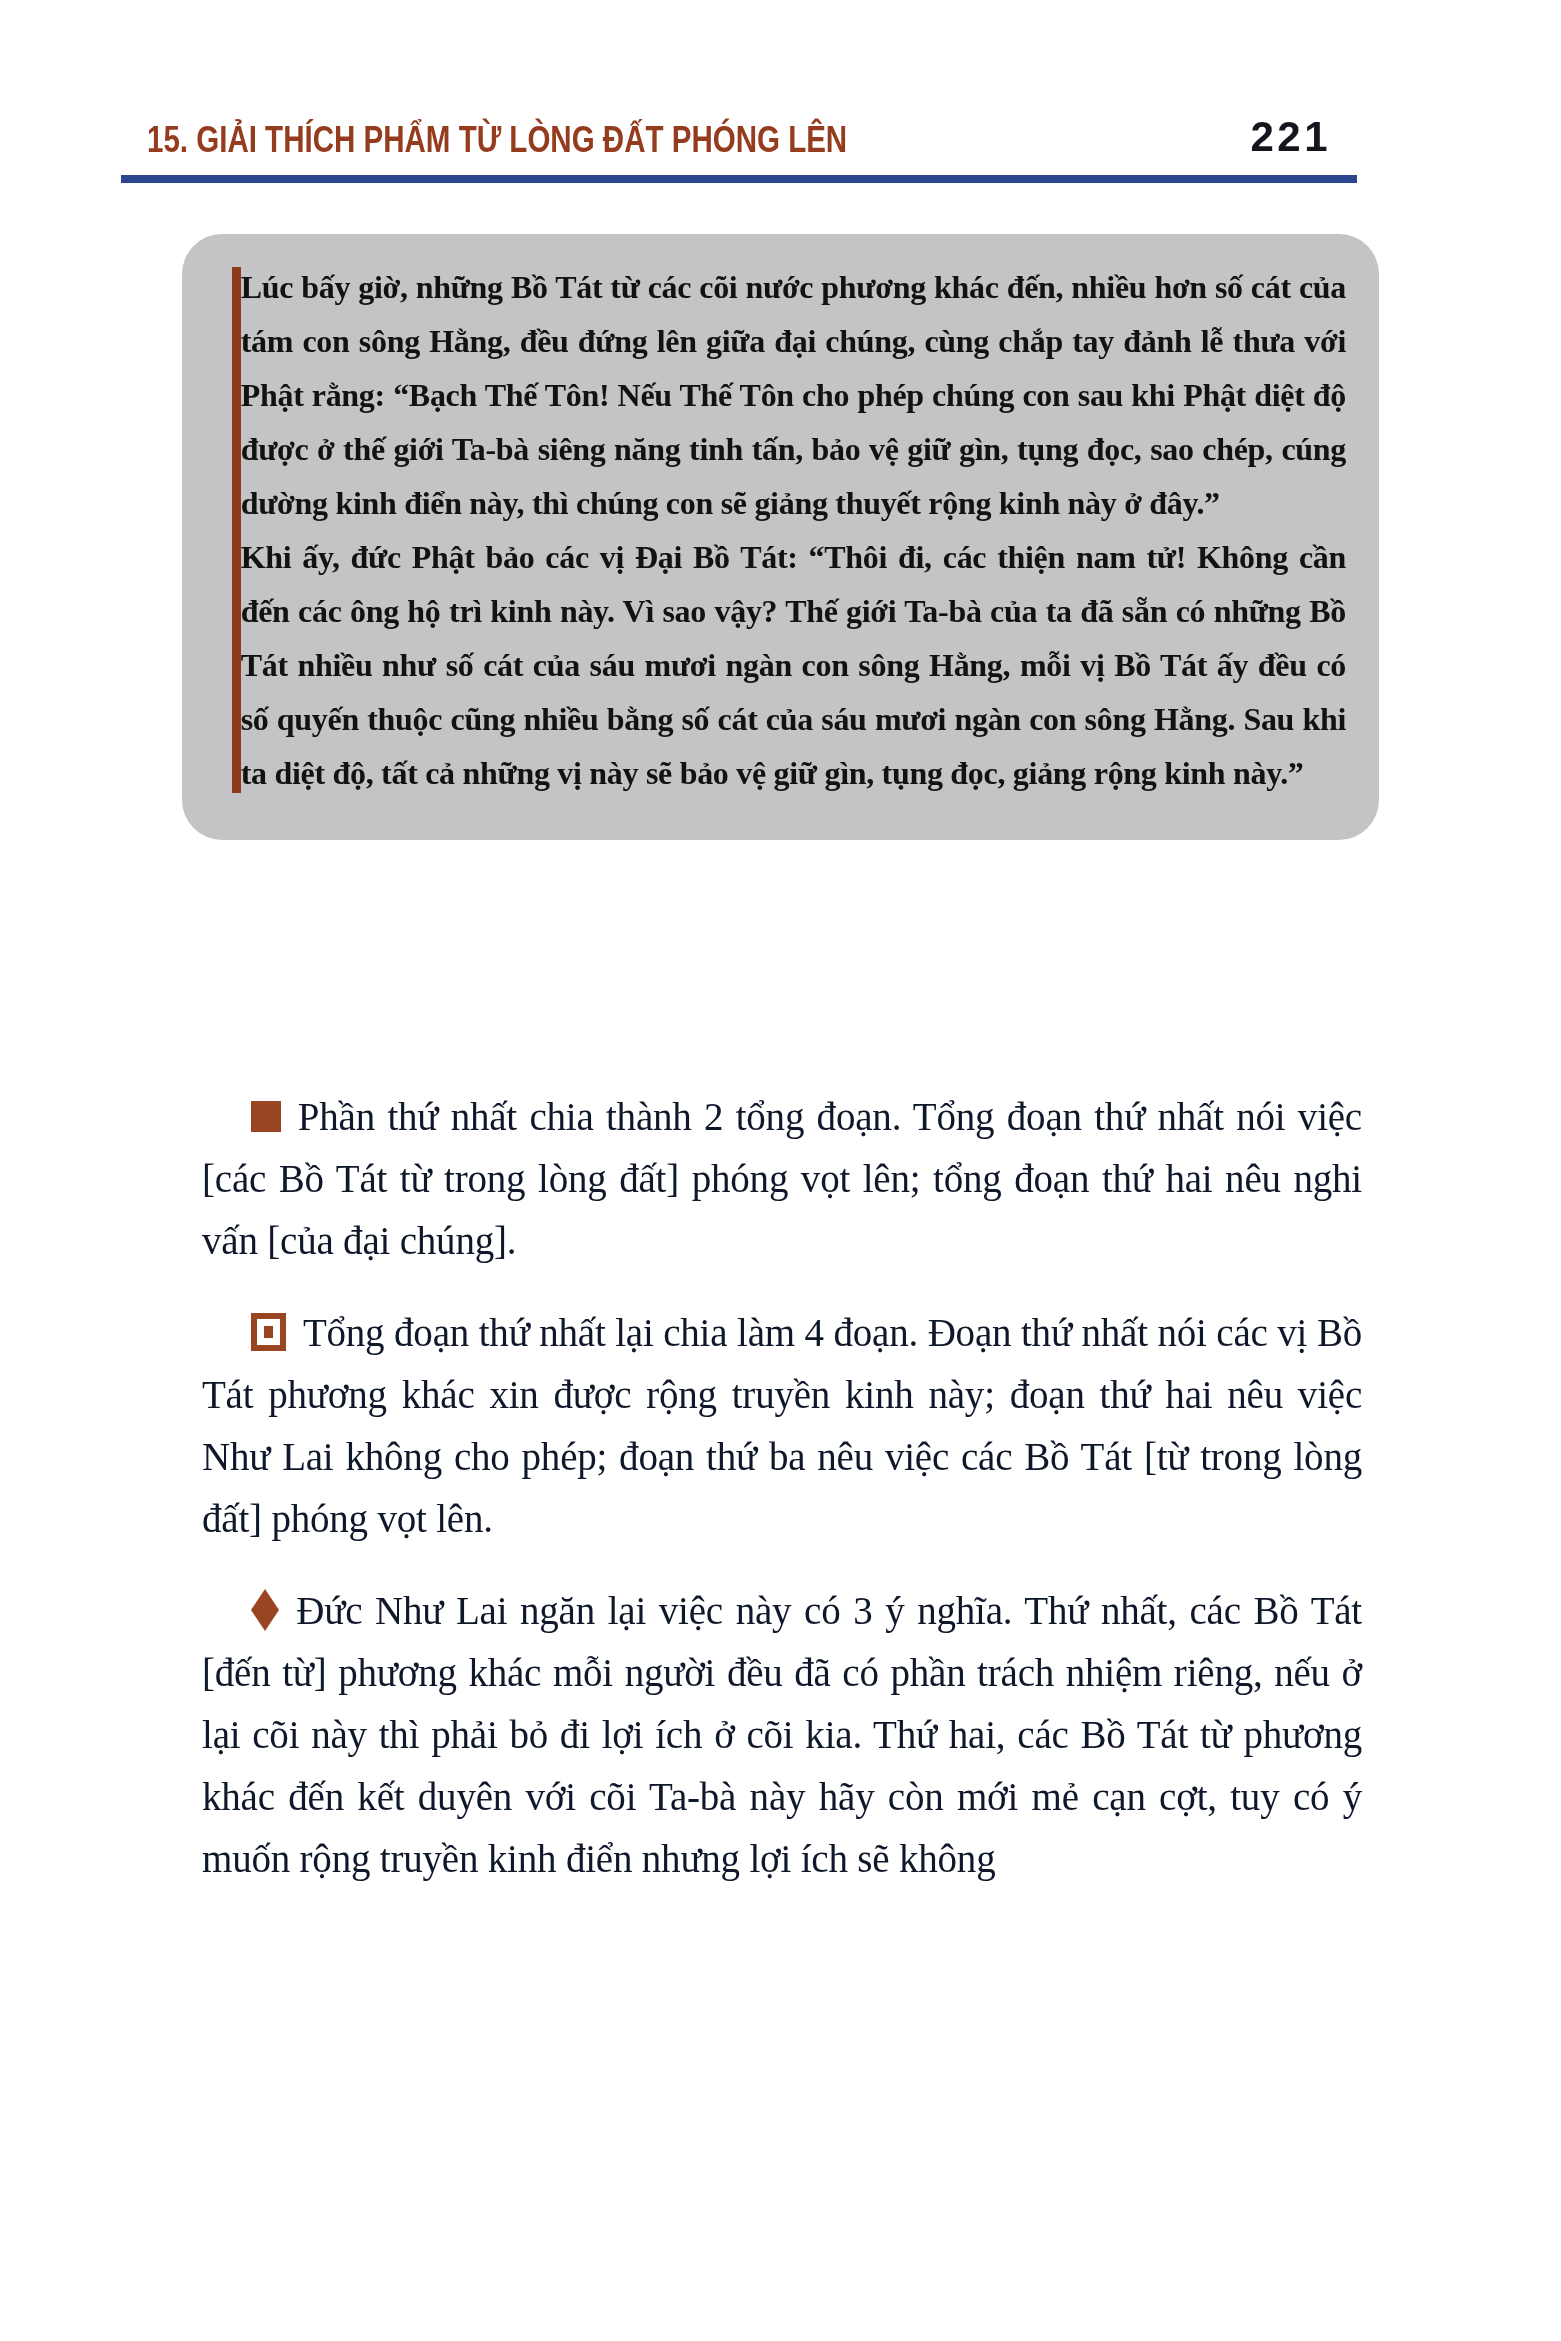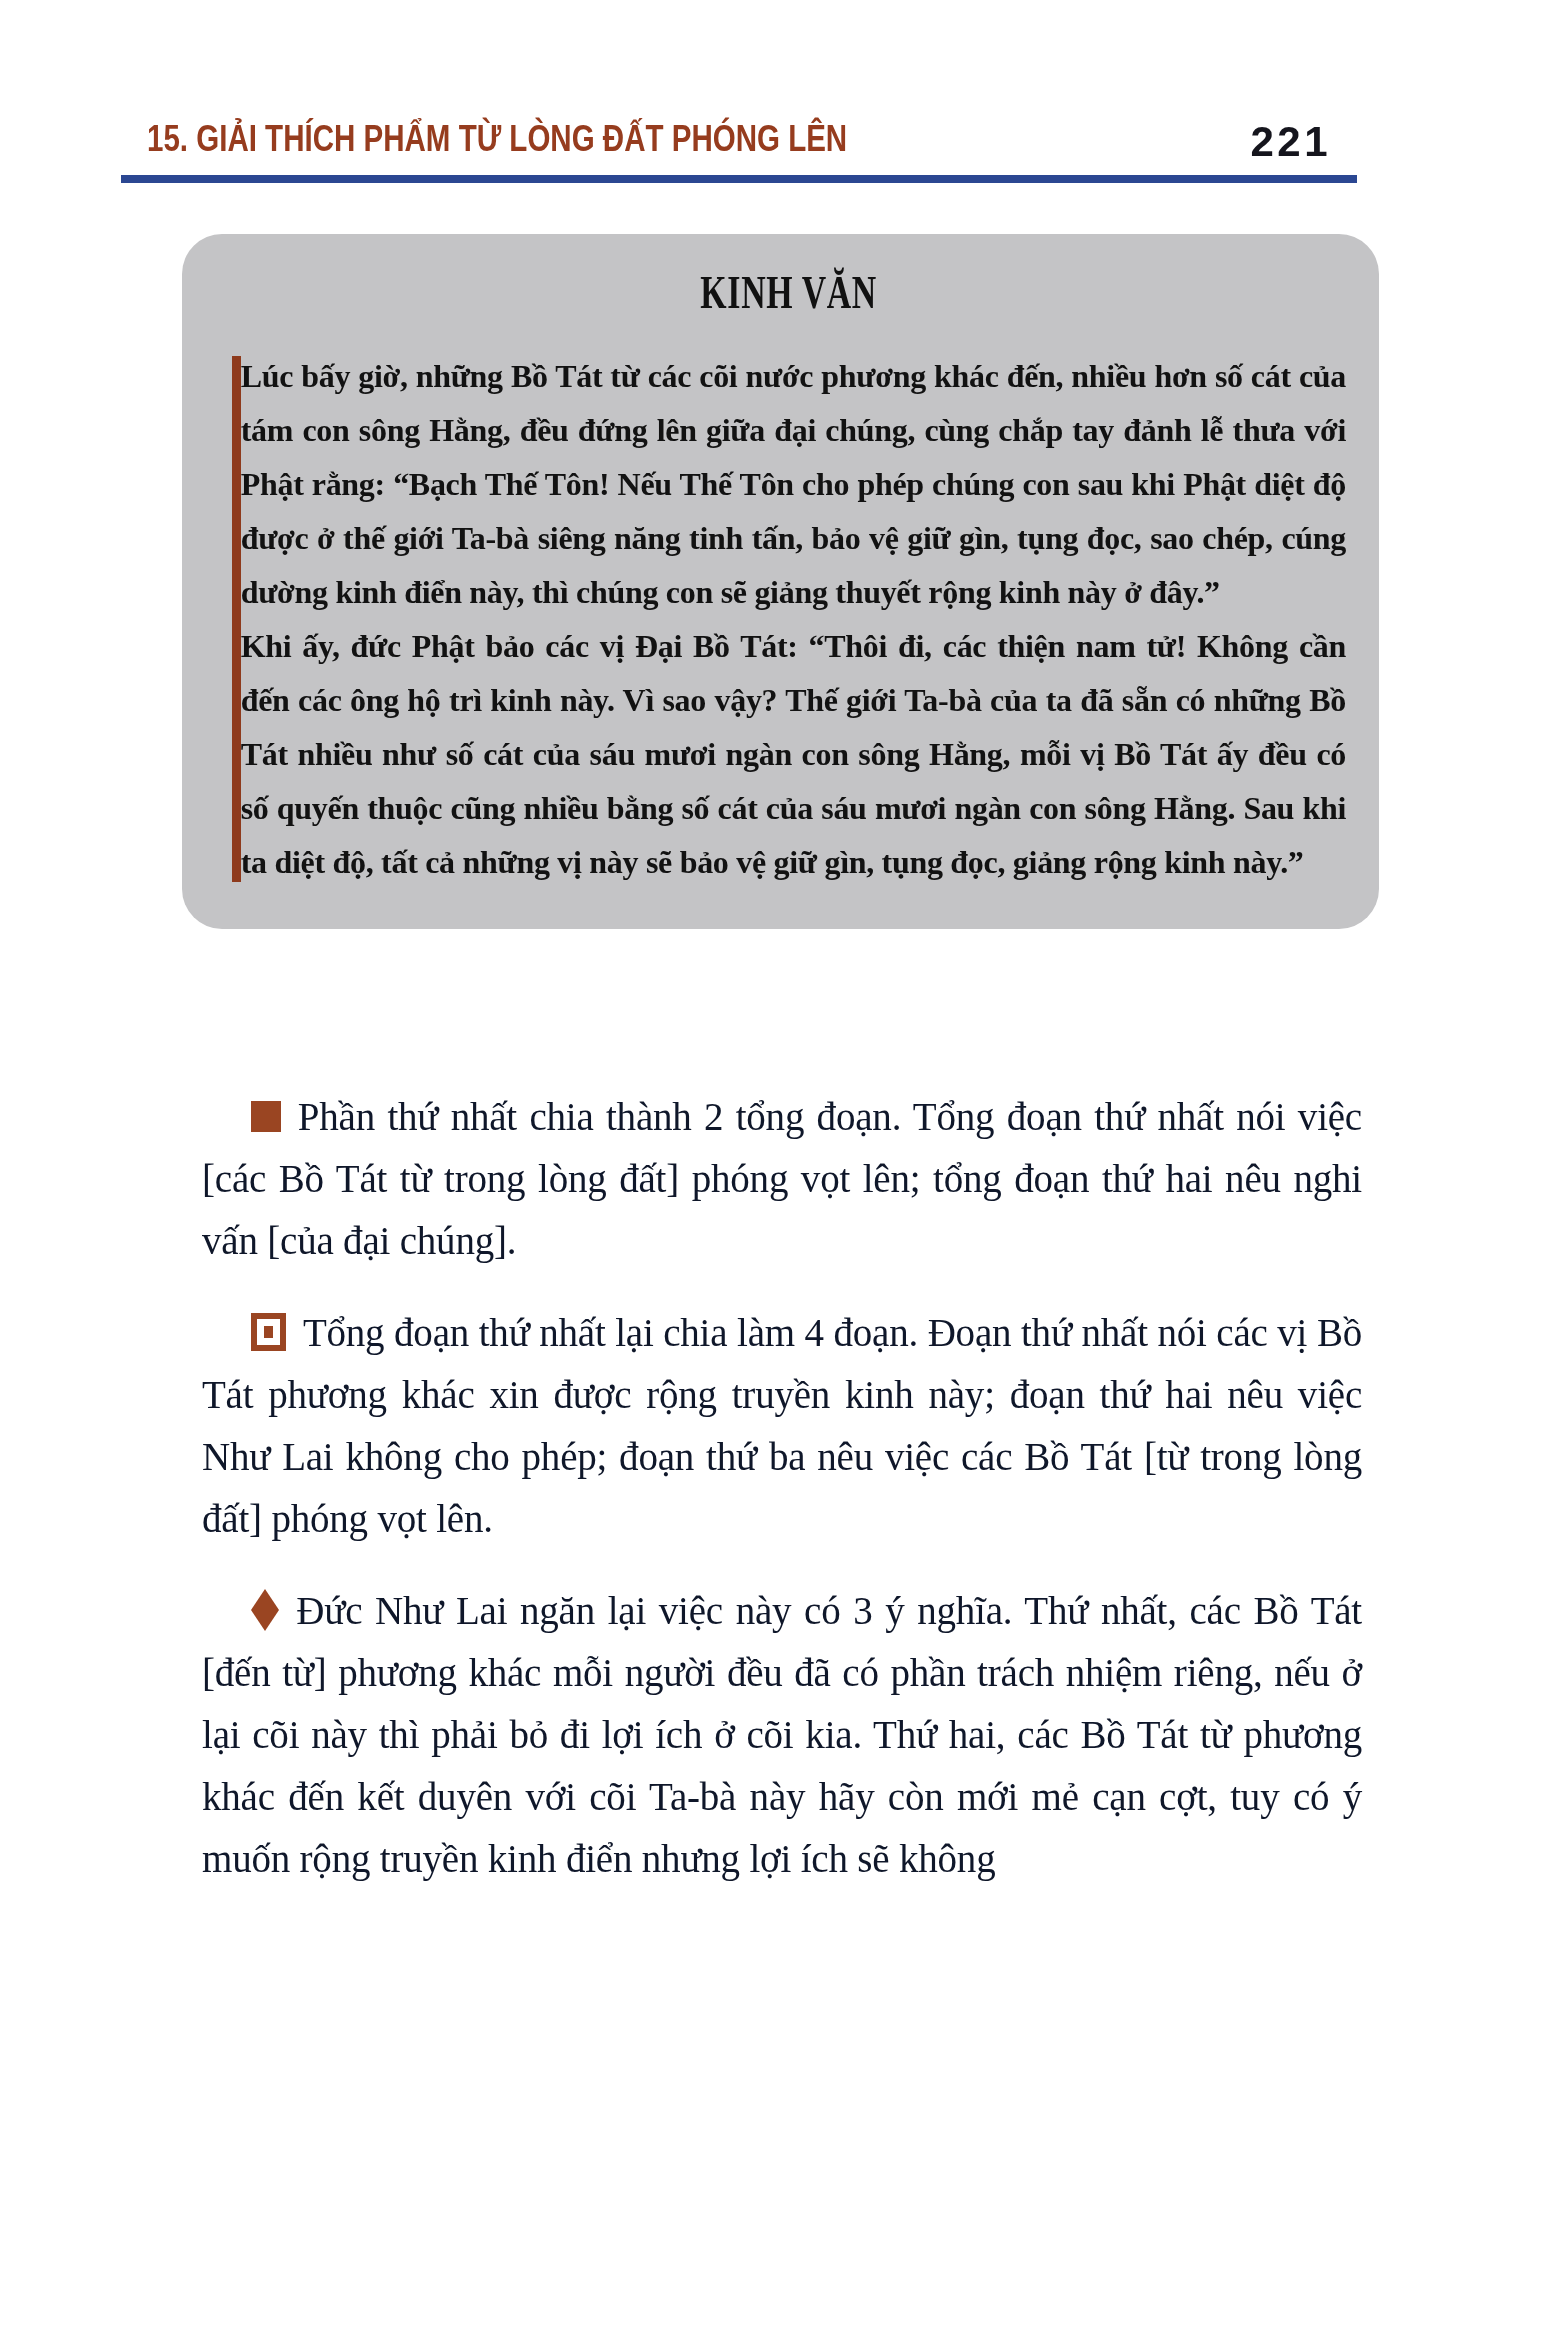--- a/index.html
+++ b/index.html
@@ -6,22 +6,22 @@
   .page{
     position:relative;
     width:1561px;height:2342px;
     overflow:hidden;
     background:#ffffff;
     font-family:"Liberation Serif", serif;
     color:#1b1b1b;
   }
   
   .header-row{
-    position:absolute;top:121px;left:147px;right:204px;
-    display:flex;justify-content:space-between;
+    position:absolute;top:113px;left:147px;right:204px;
+    display:flex;justify-content:space-between;align-items:flex-end;
     height:45px;
   }
   .chapter-title{
     font-family:"Liberation Sans", sans-serif;
     font-weight:700;
     font-size:36px;
     line-height:1;
     color:#963C1E;
     transform:scaleX(0.82);
     transform-origin:left bottom;
@@ -123,23 +123,20 @@
 <div class="page">
 
   <div class="header-row">
     <div class="chapter-title">15. GIẢI THÍCH PHẨM TỪ LÒNG ĐẤT PHÓNG LÊN</div>
     <div class="page-number">221</div>
   </div>
 
   <div class="header-rule"></div>
 
   <div class="sutra-box">
-    <div class="sutra-title">
-      <span>KINH VĂN</span>
-    </div>
     <div class="quote-wrap">
       <div class="quote-bar"></div>
       <div class="quote-text">
         <p>Lúc bấy giờ, những Bồ Tát từ các cõi nước phương khác đến, nhiều hơn số cát của tám con sông Hằng, đều đứng lên giữa đại chúng, cùng chắp tay đảnh lễ thưa với Phật rằng: “Bạch Thế Tôn! Nếu Thế Tôn cho phép chúng con sau khi Phật diệt độ được ở thế giới Ta-bà siêng năng tinh tấn, bảo vệ giữ gìn, tụng đọc, sao chép, cúng dường kinh điển này, thì chúng con sẽ giảng thuyết rộng kinh này ở đây.”</p>
         <p>Khi ấy, đức Phật bảo các vị Đại Bồ Tát: “Thôi đi, các thiện nam tử! Không cần đến các ông hộ trì kinh này. Vì sao vậy? Thế giới Ta-bà của ta đã sẵn có những Bồ Tát nhiều như số cát của sáu mươi ngàn con sông Hằng, mỗi vị Bồ Tát ấy đều có số quyến thuộc cũng nhiều bằng số cát của sáu mươi ngàn con sông Hằng. Sau khi ta diệt độ, tất cả những vị này sẽ bảo vệ giữ gìn, tụng đọc, giảng rộng kinh này.”</p>
       </div>
     </div>
   </div>
 
   <div class="commentary">

